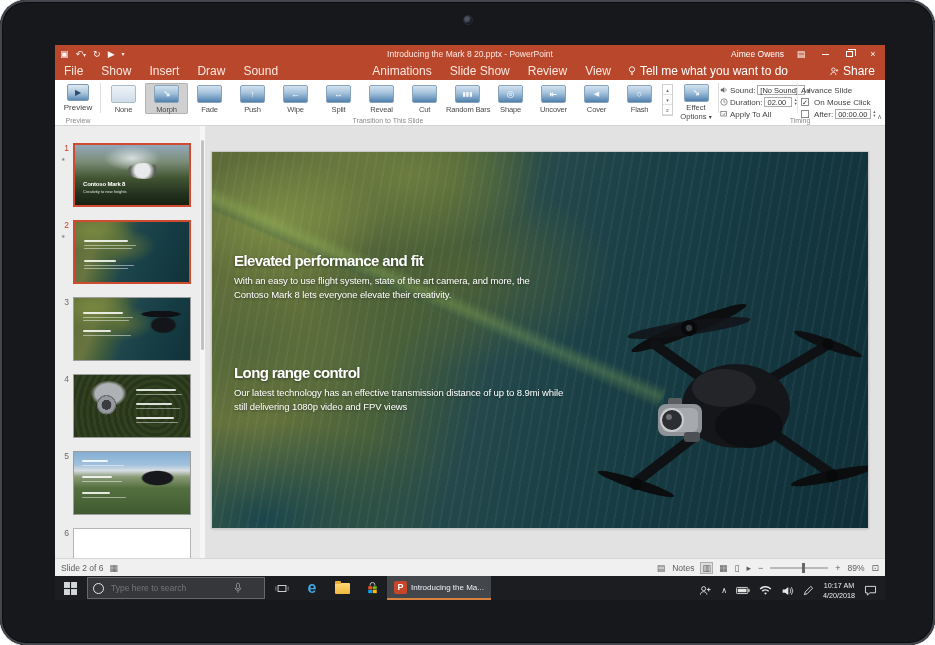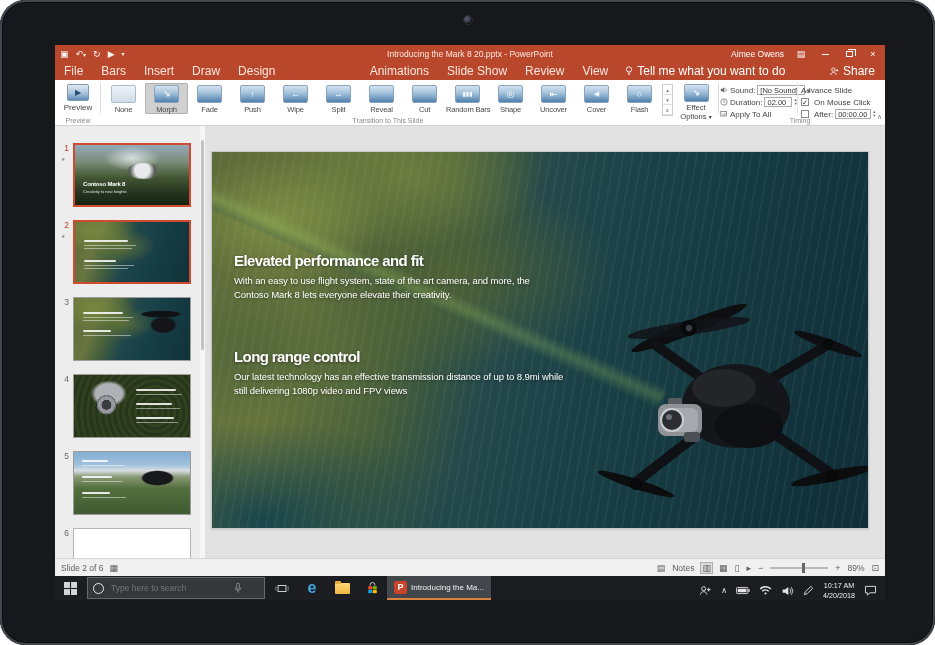--- a/index.html
+++ b/index.html
@@ -107,21 +107,21 @@
       radial-gradient(170px 100px at 6% 52%,#55683a 0,rgba(85,104,58,0) 72%),
       radial-gradient(220px 130px at 36% 32%,#4d6036 0,rgba(77,96,54,0) 75%),
       linear-gradient(108deg,#5e6b39 0%,#66743c 18%,#49603a 32%,#24484b 45%,#1a4046 58%,#143740 76%,#102e37 100%);}
   .river-edge{position:absolute;left:-8%;top:34%;width:80%;height:22px;transform:rotate(24deg);
     background:linear-gradient(180deg,rgba(150,190,95,0) 0%,rgba(150,190,95,.30) 50%,rgba(40,80,70,.25) 100%);
     filter:blur(1px);}
   .slide-text{position:absolute;left:22px;color:#fff;text-shadow:0 1px 3px rgba(0,0,0,.45);}
   .st-h{font-size:15px;font-weight:bold;letter-spacing:-.6px;}
   .st-b{font-size:9.5px;line-height:1.5;margin-top:5px;max-width:330px;letter-spacing:-.1px;}
   .block1{top:100px;}
-  .block2{top:196px;}
+  .block2{top:212px;}
   .drone{position:absolute;right:-6px;bottom:-8px;width:290px;height:250px;}
 
   
   .statusbar{position:absolute;left:0;top:513px;width:830px;height:18px;background:#f0f0f0;border-top:1px solid #d6d6d6;
     display:flex;align-items:center;font-size:8.5px;color:#5d5d5d;padding:0 6px;gap:6px;}
   .sb-right{margin-left:auto;display:flex;align-items:center;gap:7px;}
   .sb-ico{font-size:9px;color:#5d5d5d;}
   .sb-ico.on{background:#ddd;box-shadow:0 0 0 1px #adadad;padding:0 1px;}
   .zoom-track{position:relative;width:58px;height:2px;background:#b9b9b9;}
   .zoom-thumb{position:absolute;left:55%;top:-4px;width:3px;height:10px;background:#666;}
@@ -165,24 +165,24 @@
         <span>Aimee Owens</span>
         <span class="winbtn">▤</span>
         <span class="winbtn"><span class="min-line"></span></span>
         <span class="winbtn"><span class="restore-box"></span></span>
         <span class="winbtn">×</span>
       </div>
     </div>
 
     <div class="tabs">
       <div class="tab">File</div>
-      <div class="tab">Bars</div>
+      <div class="tab">Show</div>
       <div class="tab">Insert</div>
       <div class="tab">Draw</div>
-      <div class="tab">Design</div>
+      <div class="tab">Sound</div>
       <div class="tab active">Transitions</div>
       <div class="tab">Animations</div>
       <div class="tab">Slide Show</div>
       <div class="tab">Review</div>
       <div class="tab">View</div>
       <div class="tellme">
         <svg width="8" height="10" viewBox="0 0 8 10">
             <circle cx="4" cy="3.4" r="2.6" fill="none" stroke="#fff" stroke-width="0.9"></circle>
             <path d="M2.8 7h2.4M3.1 8.4h1.8" stroke="#fff" stroke-width="0.9"></path>
           </svg>

